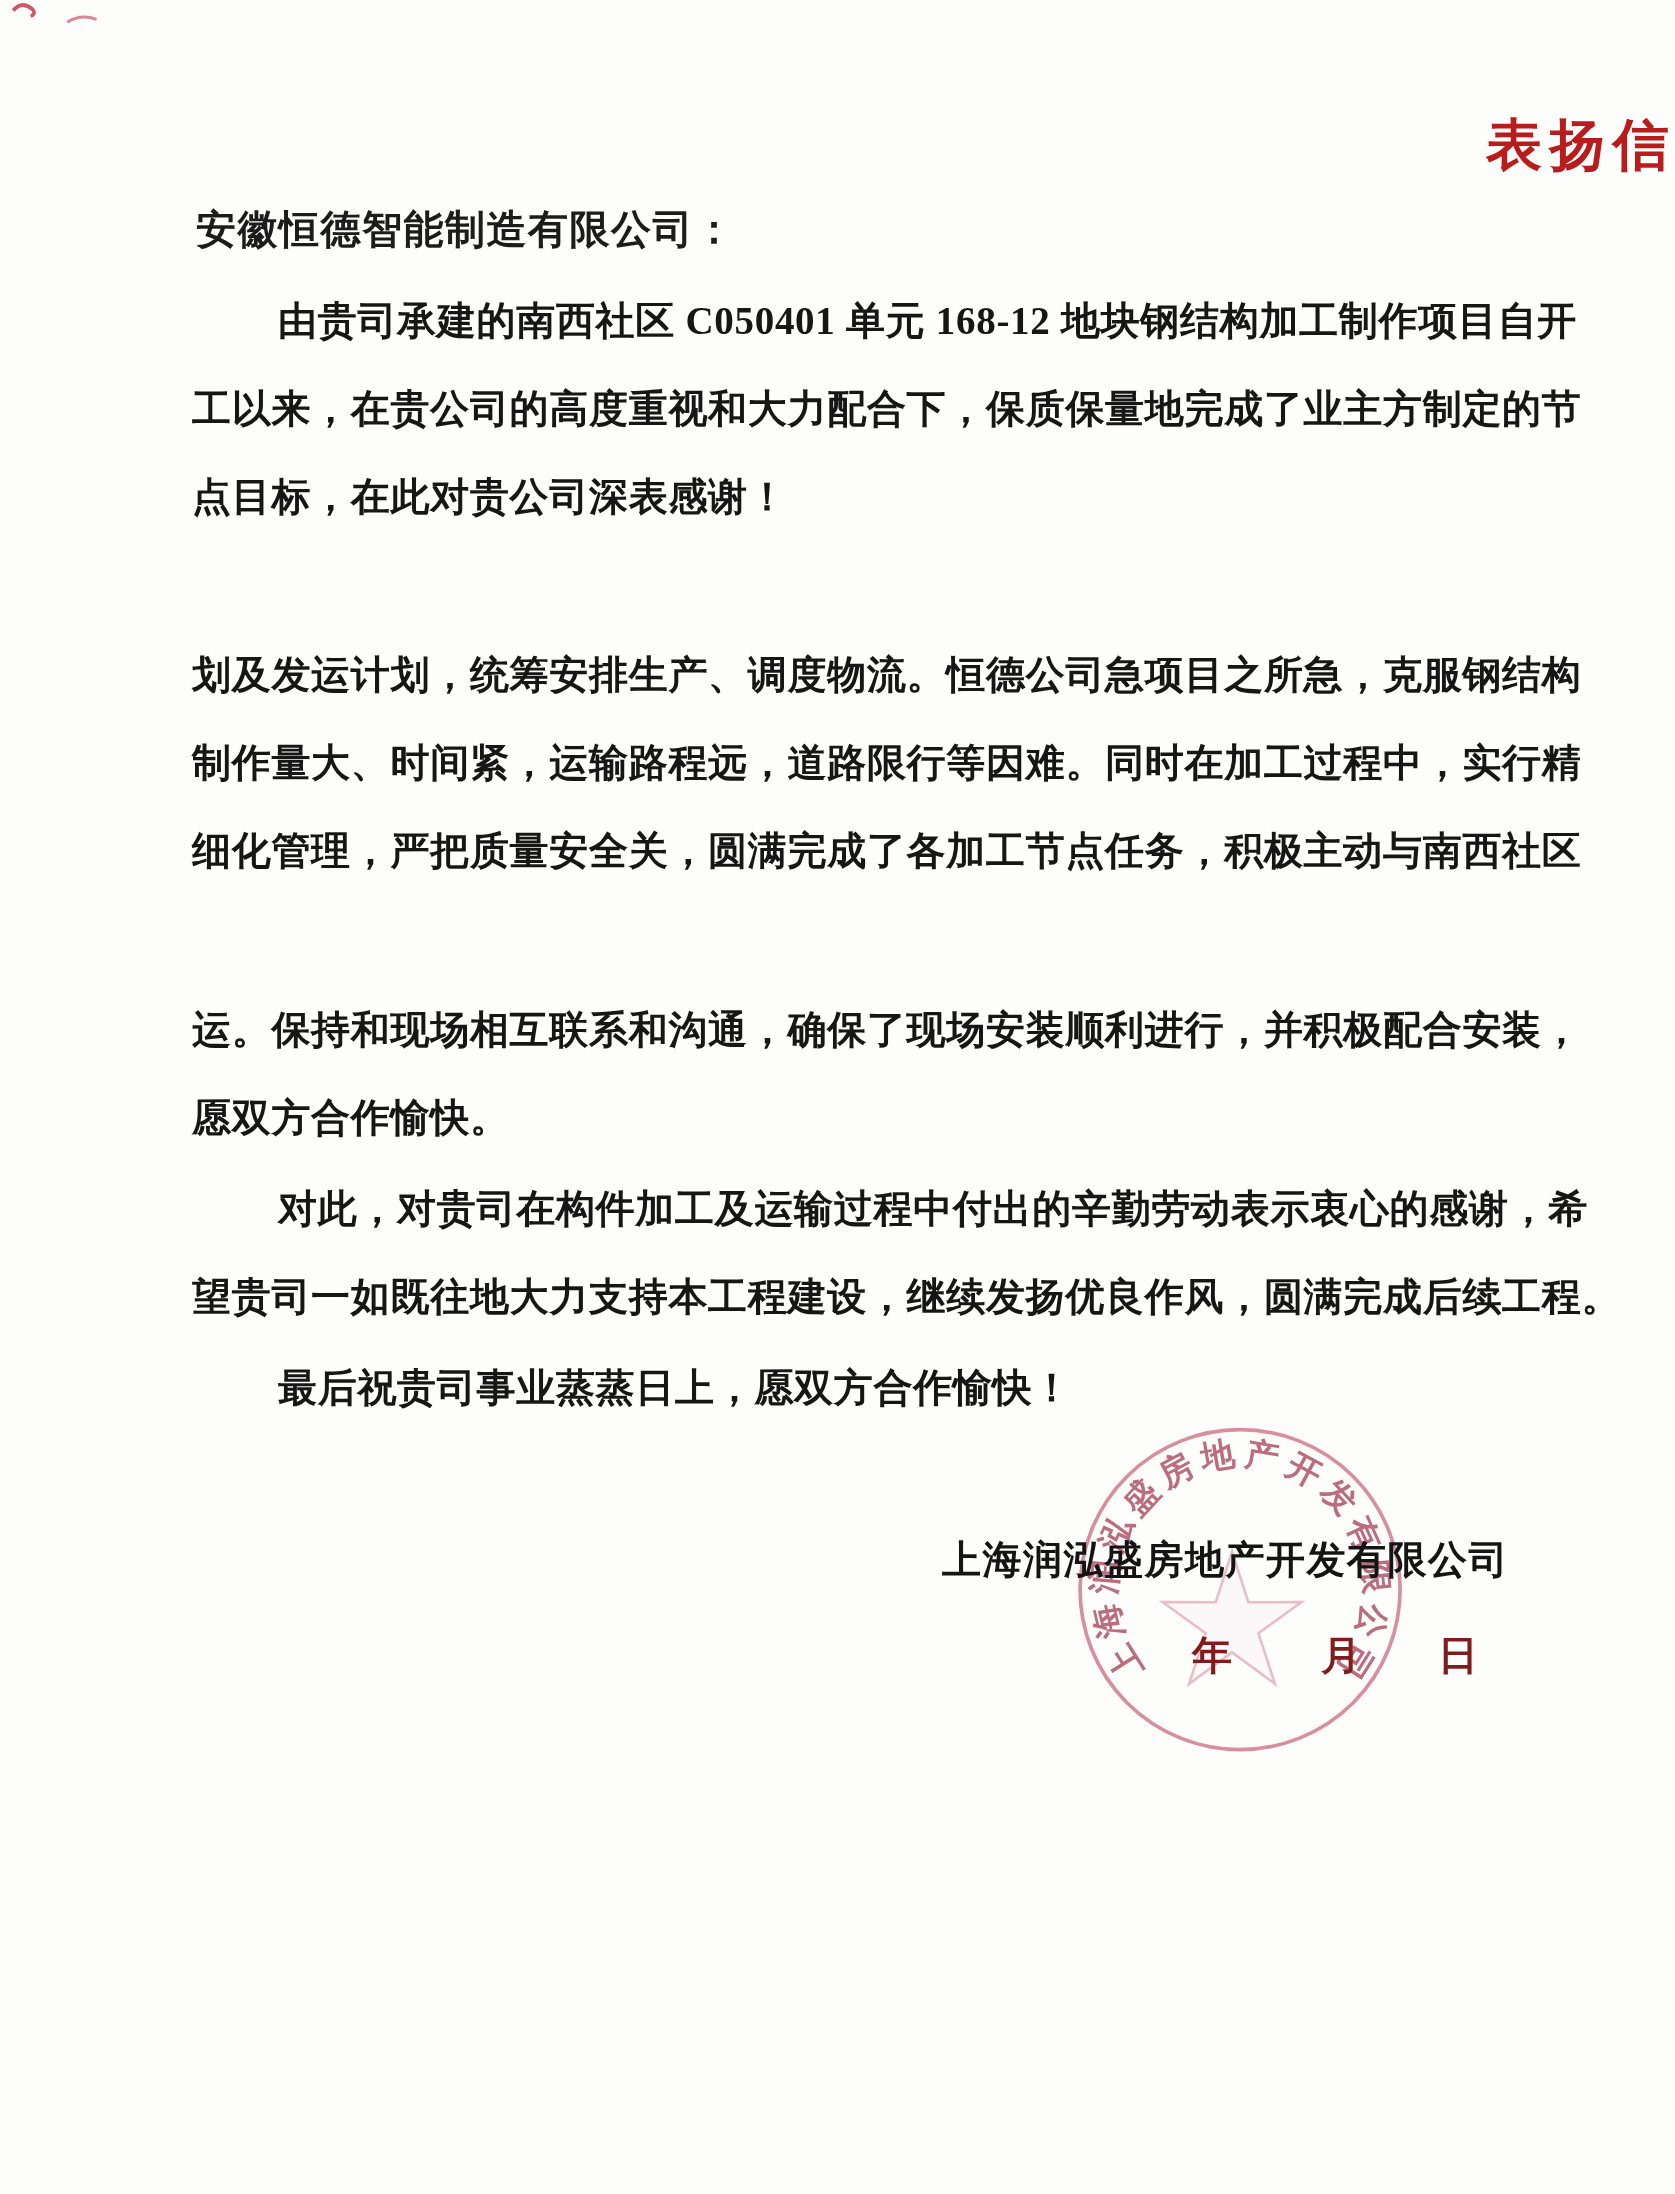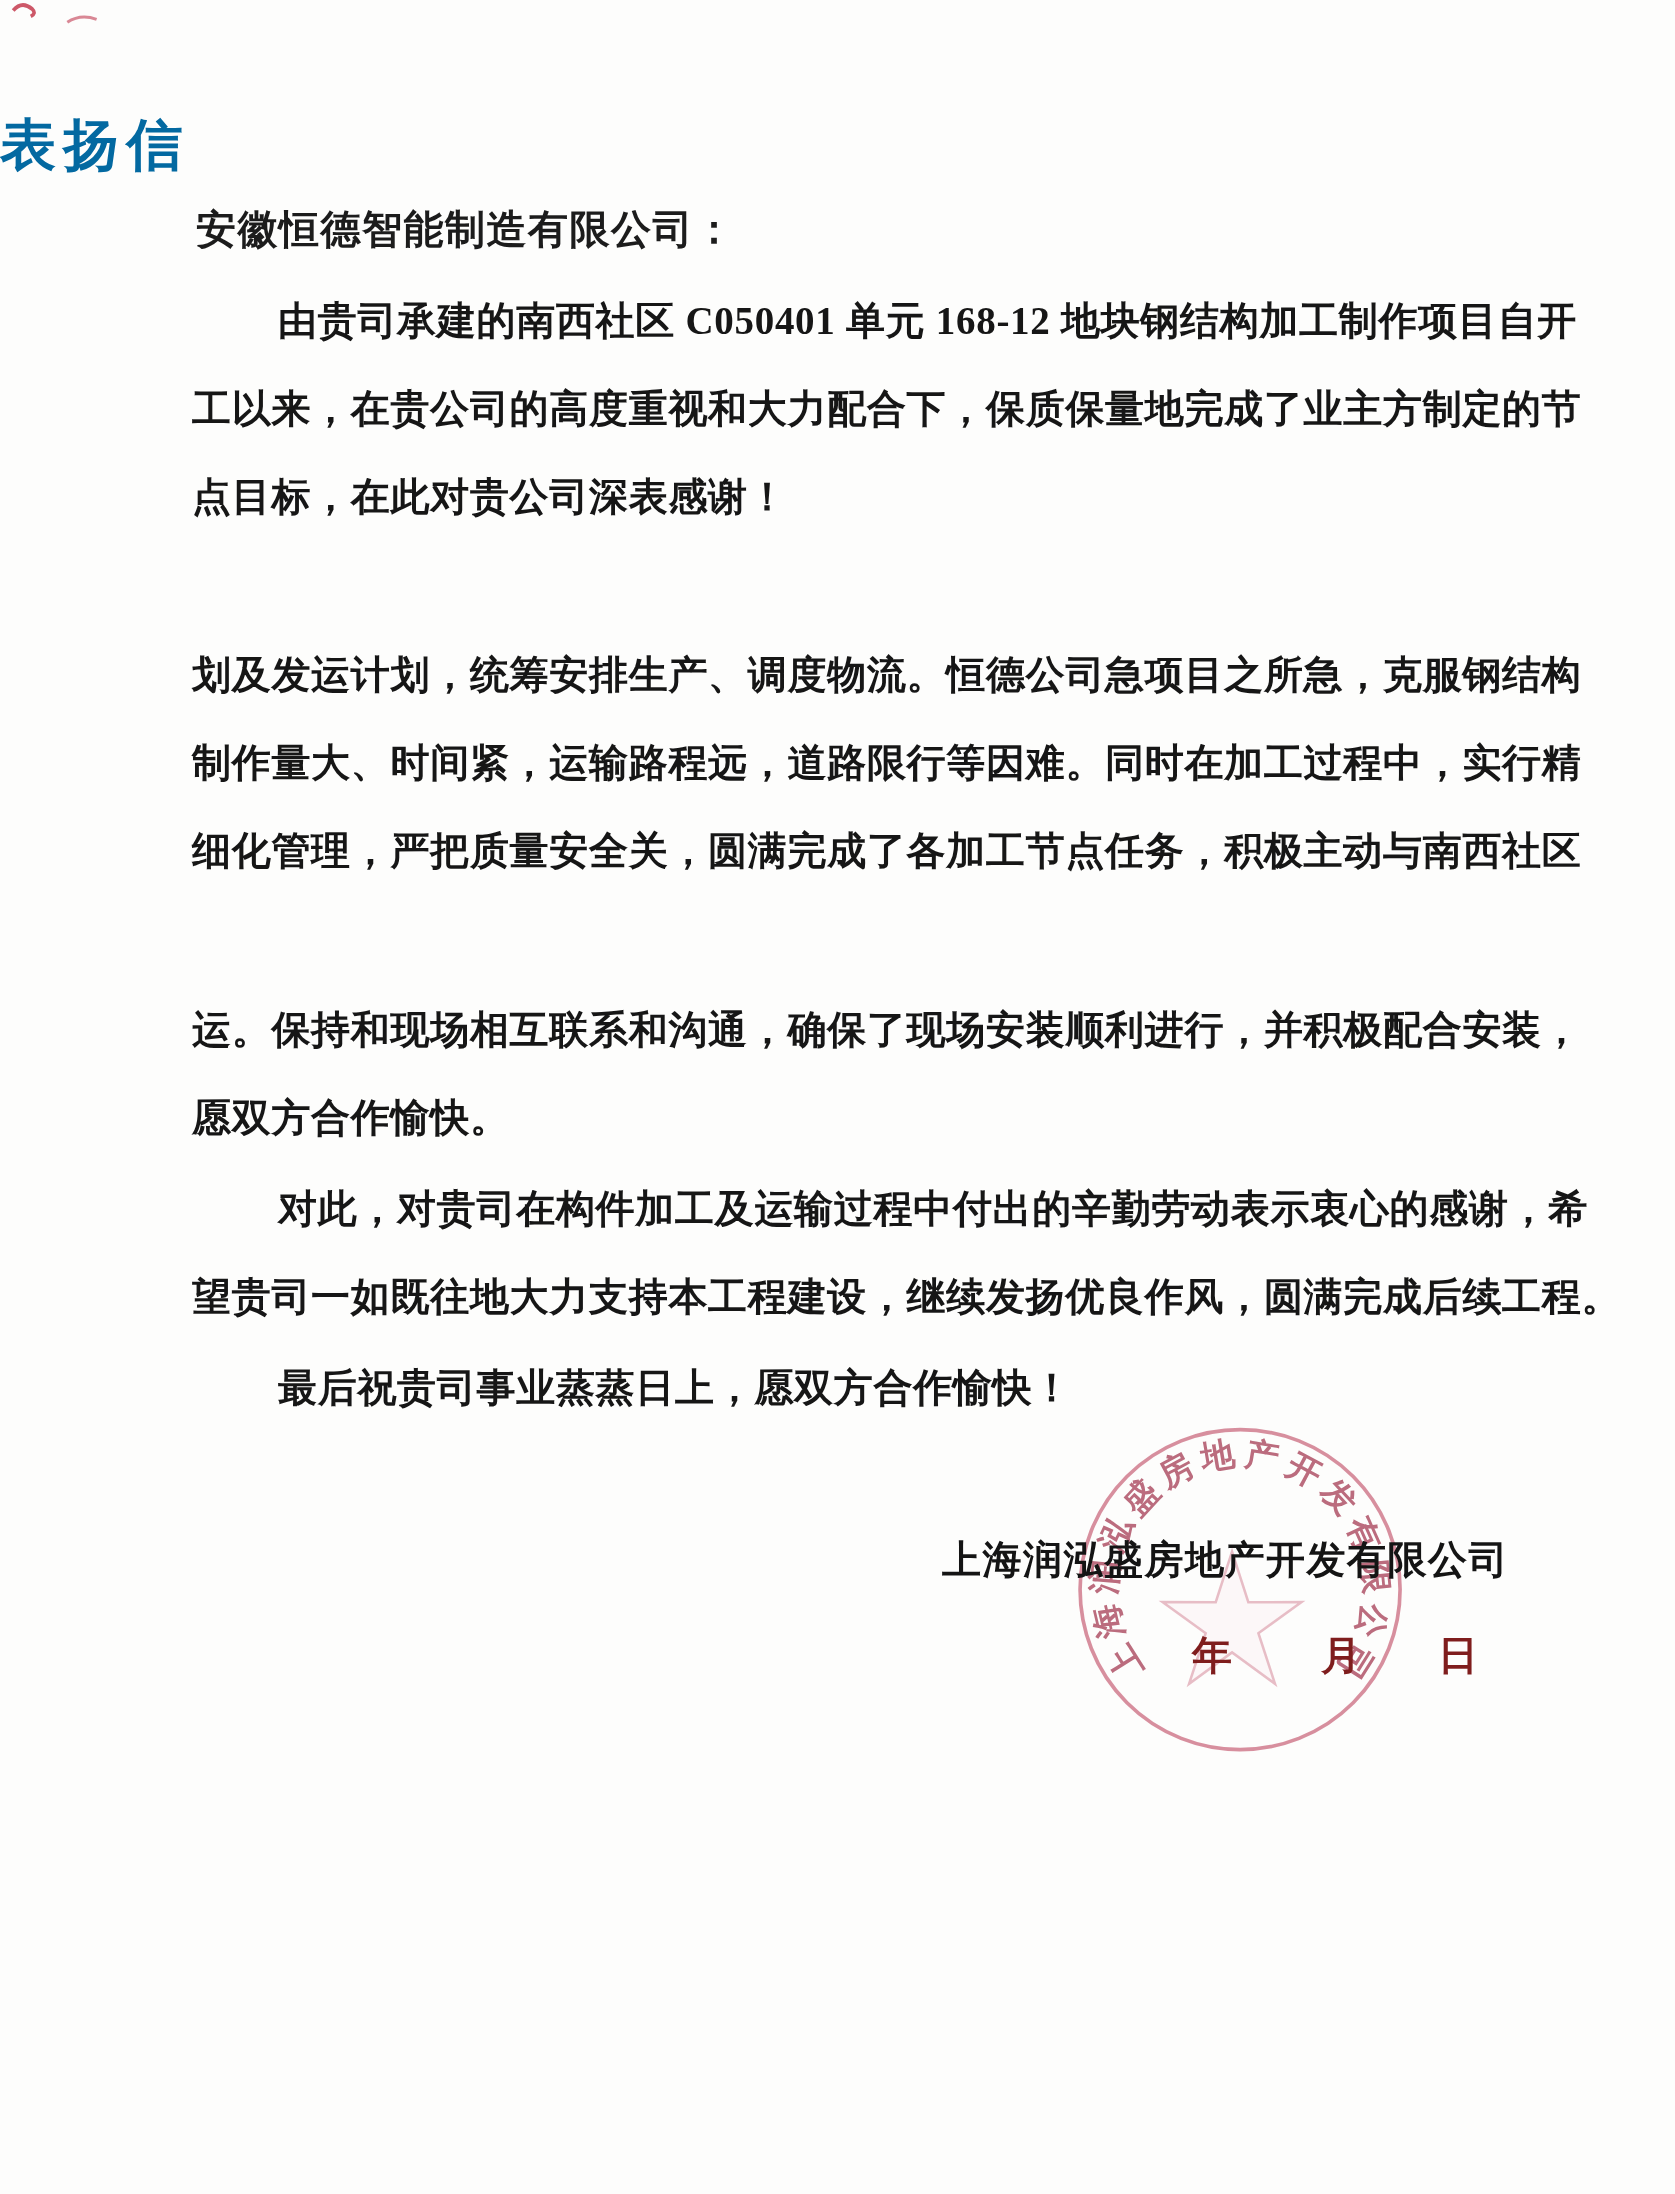--- a/index.html
+++ b/index.html
@@ -11,25 +11,25 @@
     background: #fdfdfc;
     overflow: hidden;
     font-family: "Liberation Serif", "DejaVu Serif", serif;
     color: #1c1c1c;
   }
   .title {
     position: absolute;
     top: 108px;
     left: 0;
     width: 100%;
-    text-align: left;
+    text-align: right;
     font-size: 56px;
     font-weight: 600;
     letter-spacing: 7.3px;
-    color: #0369a1;
+    color: #b91c1c;
     white-space: nowrap;
   }
   .salutation {
     position: absolute;
     top: 202px;
     left: 196px;
     font-size: 40px;
     font-weight: 700;
     letter-spacing: 1.5px;
     white-space: nowrap;

